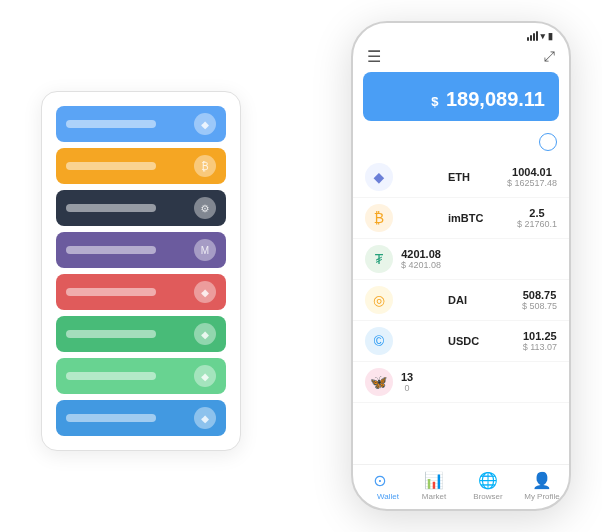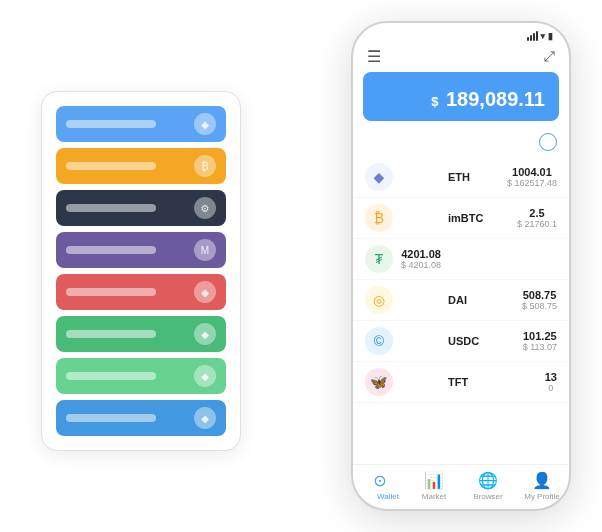--- a/index.html
+++ b/index.html
@@ -330,23 +330,20 @@
     <div class="asset-info">
       <div class="asset-name">USDC</div>
     </div>
     <div class="asset-values">
       <div class="asset-amount">101.25</div>
       <div class="asset-usd">$ 113.07</div>
     </div>
   </div>
         <div class="asset-item">
     <div class="asset-icon icon-tft">🦋</div>
-    <div class="asset-info">
-      <div class="asset-name">TFT</div>
-    </div>
     <div class="asset-values">
       <div class="asset-amount">13</div>
       <div class="asset-usd">0</div>
     </div>
   </div>
       </div>
 
     <div class="bottom-nav">
 
     <div class="nav-item active">

